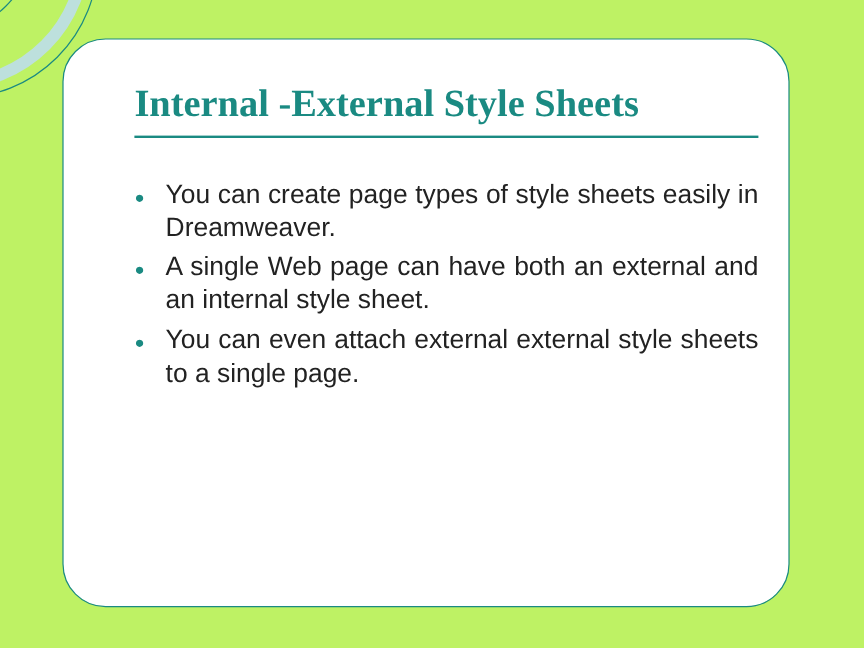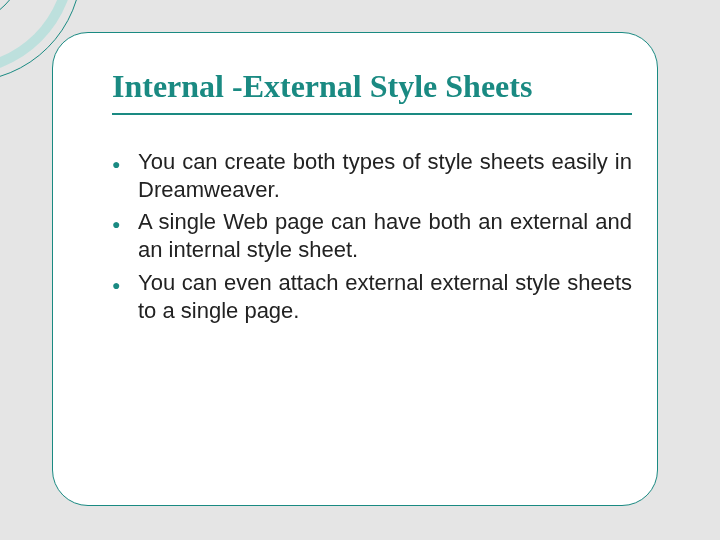--- a/index.html
+++ b/index.html
@@ -8,21 +8,21 @@
     width: 720px;
     height: 540px;
     background: #ffffff;
     font-family: Verdana, Geneva, sans-serif;
     overflow: hidden;
   }
   .slide {
     position: relative;
     width: 720px;
     height: 540px;
-    background: #e5e5e5;
+    background: #bef264;
   }
   .corner-arc-outer {
     position: absolute;
     top: -150px;
     left: -150px;
     width: 230px;
     height: 230px;
     border: 1.5px solid #1a8a82;
     border-radius: 50%;
   }
@@ -102,21 +102,21 @@
   <div class="corner-arc-outer"></div>
   <div class="corner-arc-inner"></div>
 
   <div class="content-frame"></div>
 
   <div class="title">Internal -External Style Sheets</div>
 
   <div class="body">
     <div class="bullet-row">
       <div class="bullet">●</div>
-      <div class="bullet-text">You can create both types of style sheets easily in Dreamweaver.</div>
+      <div class="bullet-text">You can create page types of style sheets easily in Dreamweaver.</div>
     </div>
     <div class="bullet-row">
       <div class="bullet">●</div>
       <div class="bullet-text">A single Web page can have both an external and an internal style sheet.</div>
     </div>
     <div class="bullet-row">
       <div class="bullet">●</div>
       <div class="bullet-text">You can even attach external external style sheets to a single page.</div>
     </div>
   </div>

